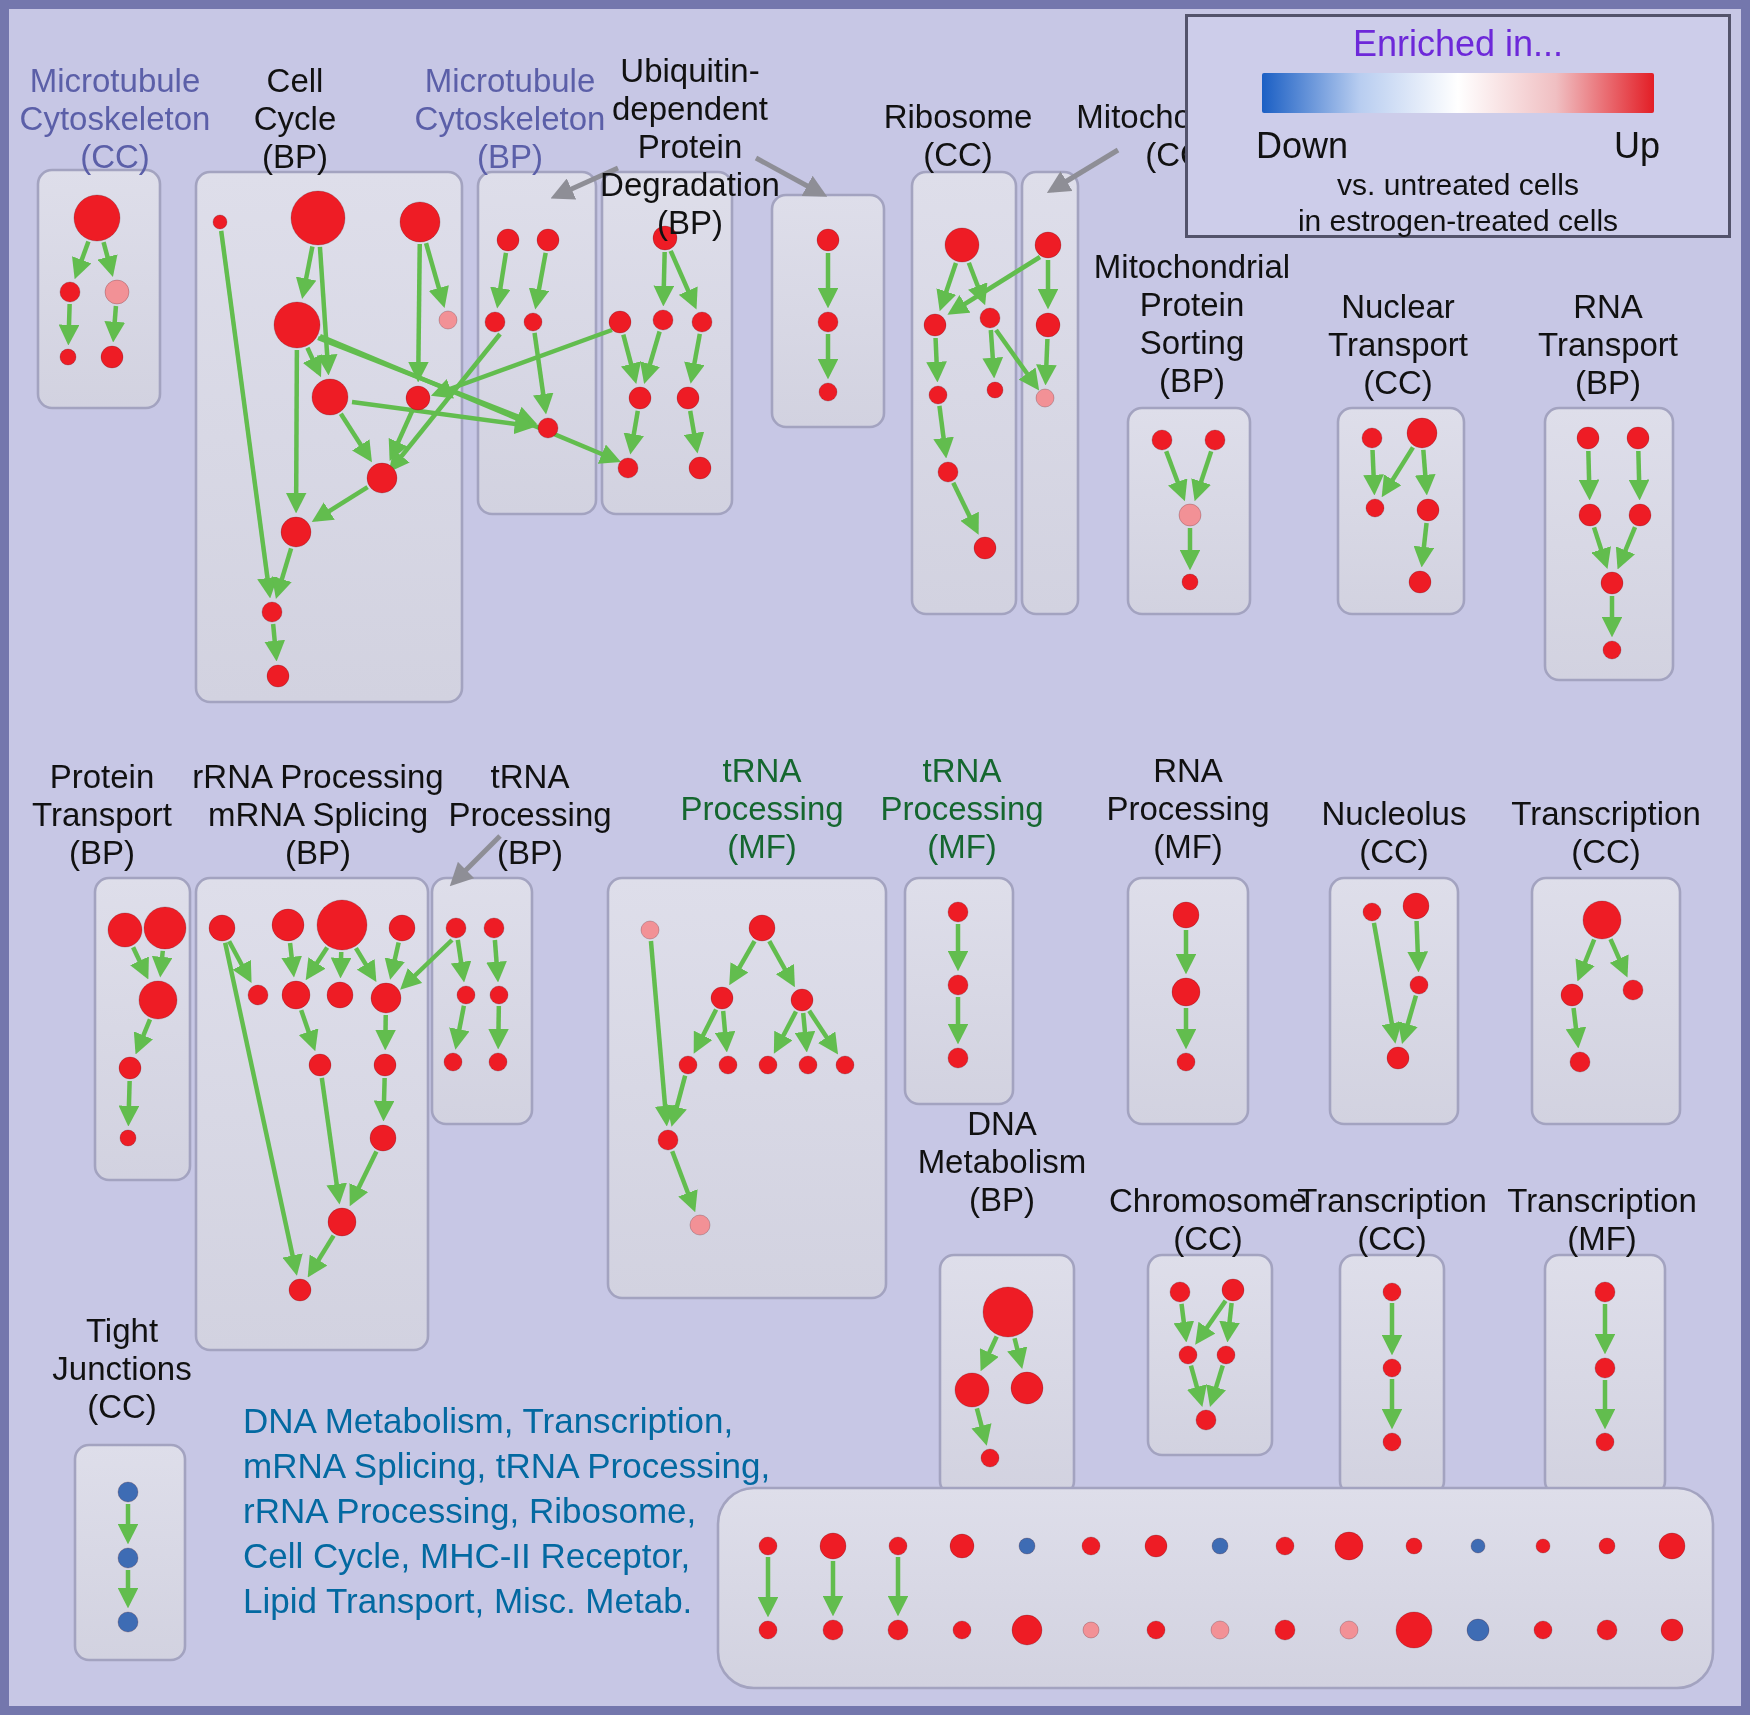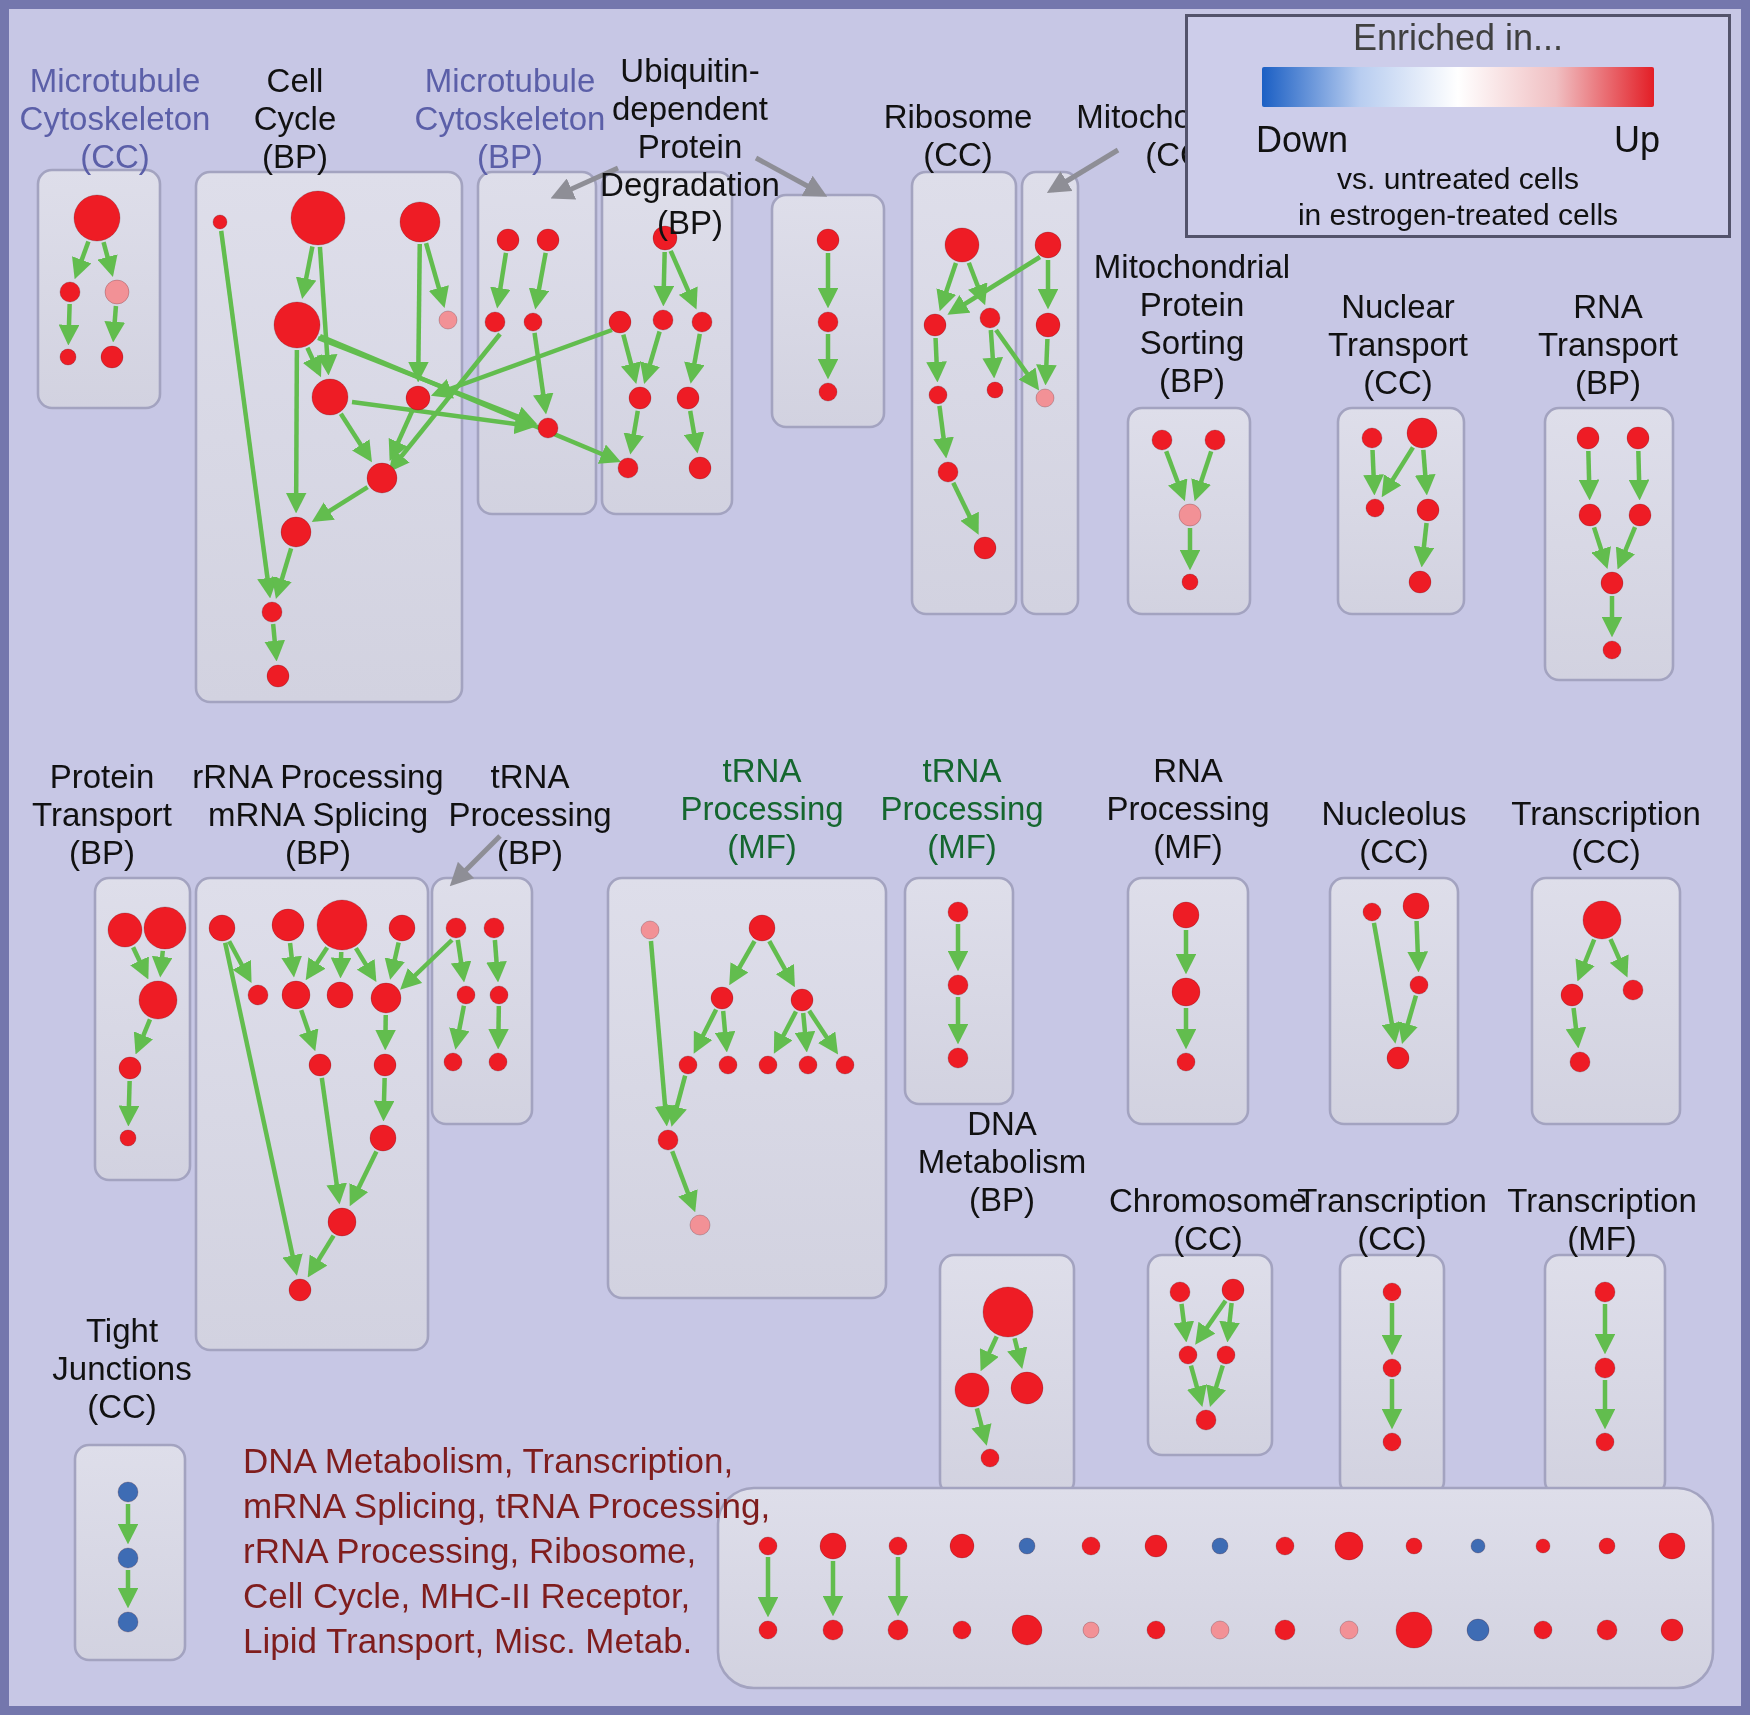--- a/index.html
+++ b/index.html
@@ -4,25 +4,25 @@
 <title>Figure</title>
 <style>
   html,body{margin:0;padding:0;background:#8f90b5;}
   .canvas{position:relative;width:1750px;height:1715px;background:#c7c7e5;overflow:hidden;
           font-family:"Liberation Sans",sans-serif;}
   #diagram{position:absolute;left:0;top:0;width:100%;height:100%;z-index:1;}
   #diagram text{font-family:"Liberation Sans",sans-serif;}
   .frame{position:absolute;left:0;top:0;right:0;bottom:0;border:9px solid #7477ad;z-index:5;pointer-events:none;}
   .legend{position:absolute;left:1185px;top:14px;width:546px;height:224px;border:3px solid #53536b;
           background:#cdcdea;box-sizing:border-box;text-align:center;z-index:3;}
-  .legend-title{font-size:36px;margin-top:0;color:#404040;}
+  .legend-title{font-size:36px;margin-top:6px;color:#6d28d9;}
   .legend-bar{margin:8px auto 0;width:392px;height:40px;border-radius:2px;}
   .legend-downup{display:flex;justify-content:space-between;width:404px;margin:12px auto 0;font-size:36px;color:#111;}
   .legend-cap{font-size:30px;color:#111;line-height:36px;}
-  .misc-text{position:absolute;left:243px;top:1398px;font-size:35px;line-height:45px;color:#7f1d1d;z-index:3;margin-top:40px;}
+  .misc-text{position:absolute;left:243px;top:1398px;font-size:35px;line-height:45px;color:#0369a1;z-index:3;}
 </style>
 </head>
 <body>
 
 <div class="canvas">
 
   <svg id="diagram" viewBox="0 0 1750 1715">
       <defs>
         <marker id="ahg" markerWidth="4.6" markerHeight="4.6" refX="3.4" refY="2.3" orient="auto">
           <path d="M0,0 L4.6,2.3 L0,4.6 Z" fill="#62bd4e"></path>

